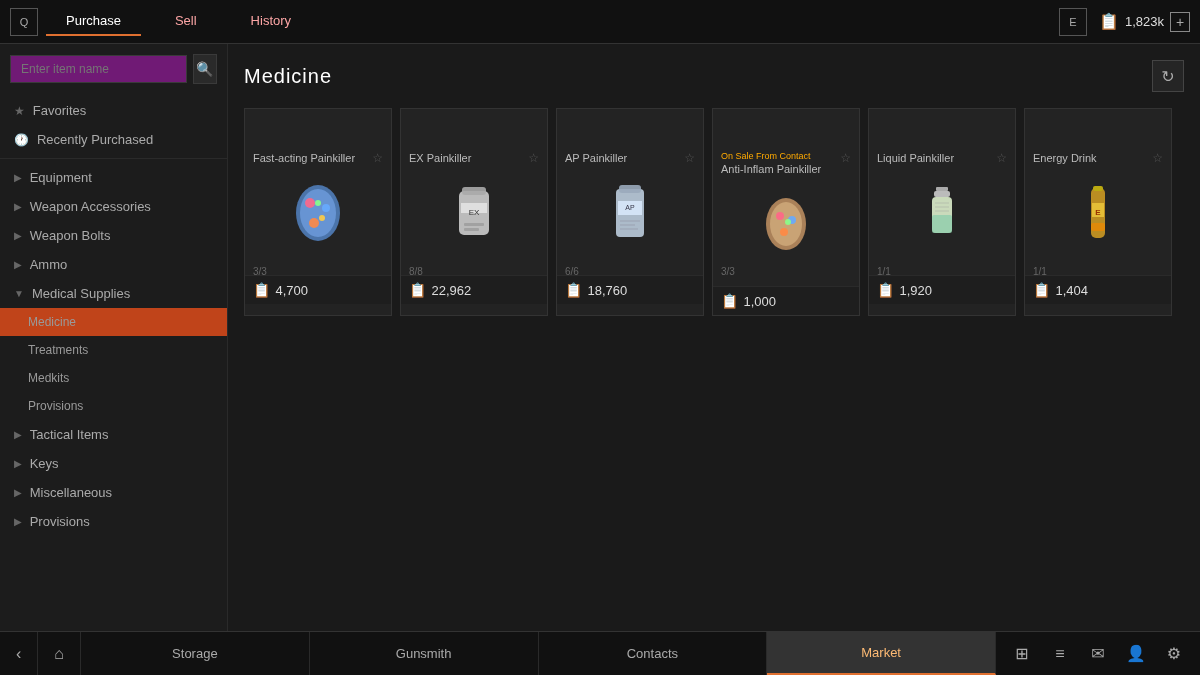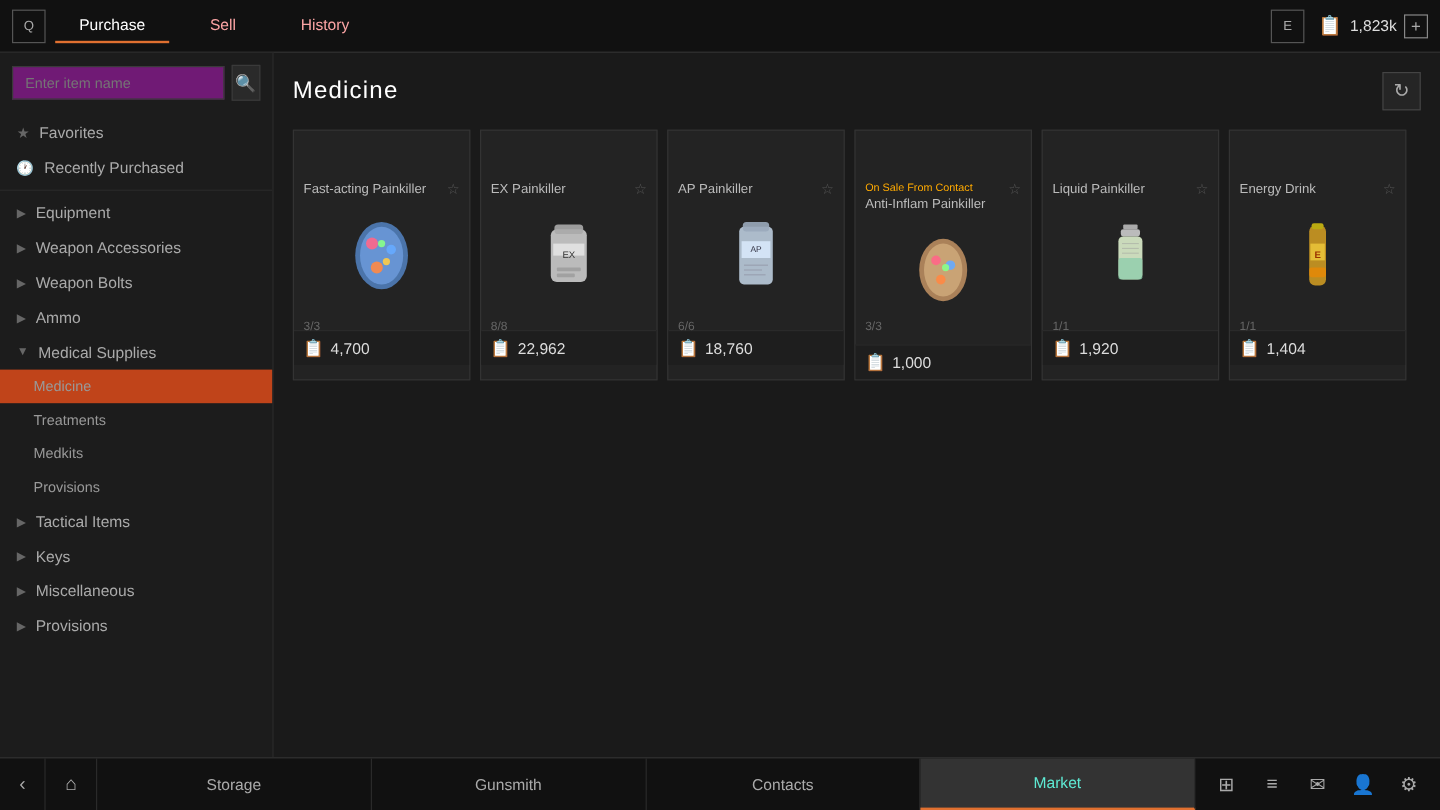--- a/index.html
+++ b/index.html
@@ -295,21 +295,21 @@
       display: flex;
       align-items: center;
       justify-content: center;
       cursor: pointer;
       color: #aaa;
       font-size: 13px;
       border-right: 1px solid #2a2a2a;
     }
     .bottom-tab.active {
       background: #333;
-      color: #5eead4;
+      color: #fdba74;
       border-bottom: 2px solid #e07030;
     }
     .bottom-icons {
       display: flex;
       align-items: center;
       gap: 2px;
       padding: 0 8px;
     }
     .bottom-icon-btn {
       width: 36px;

